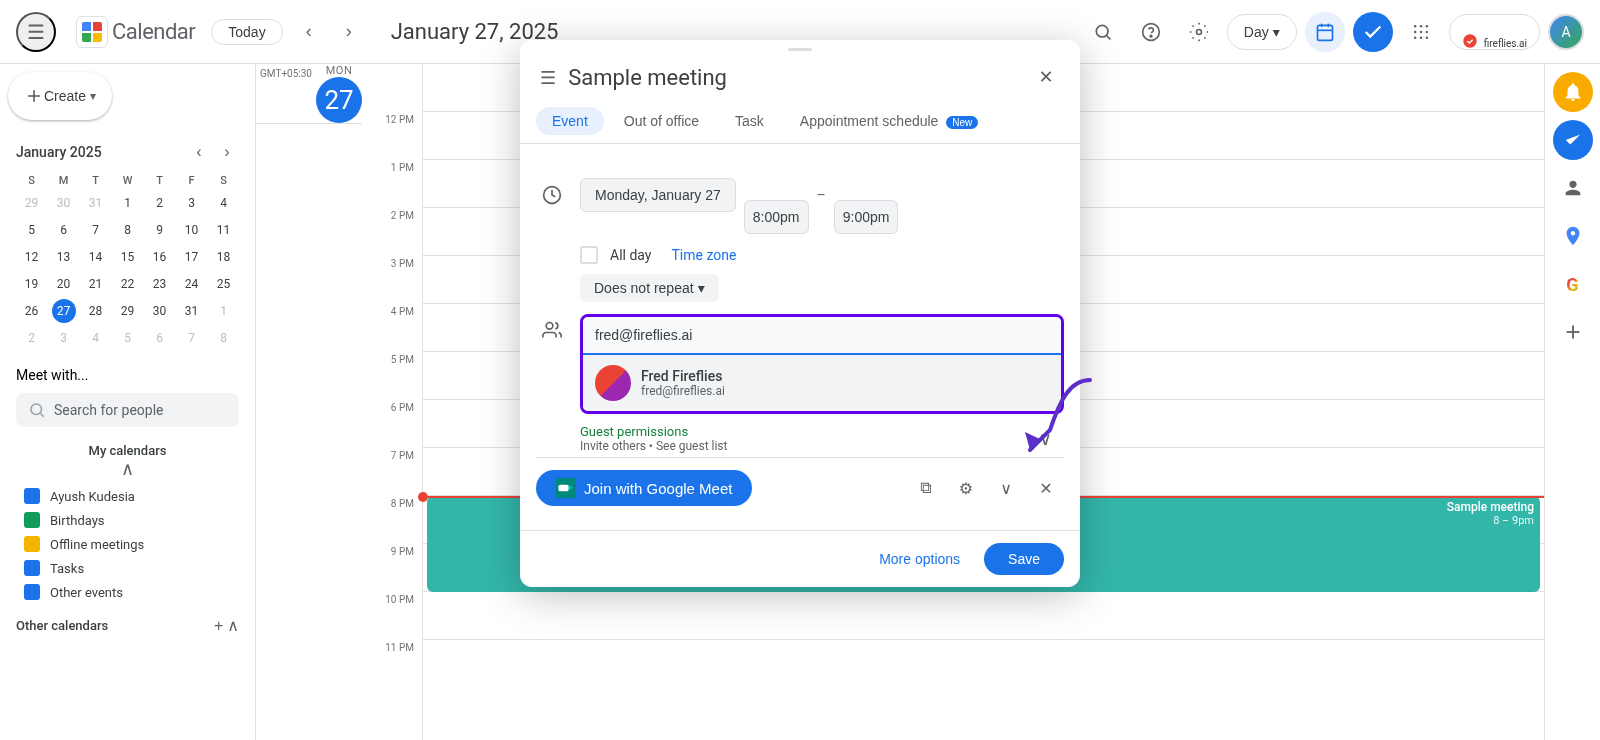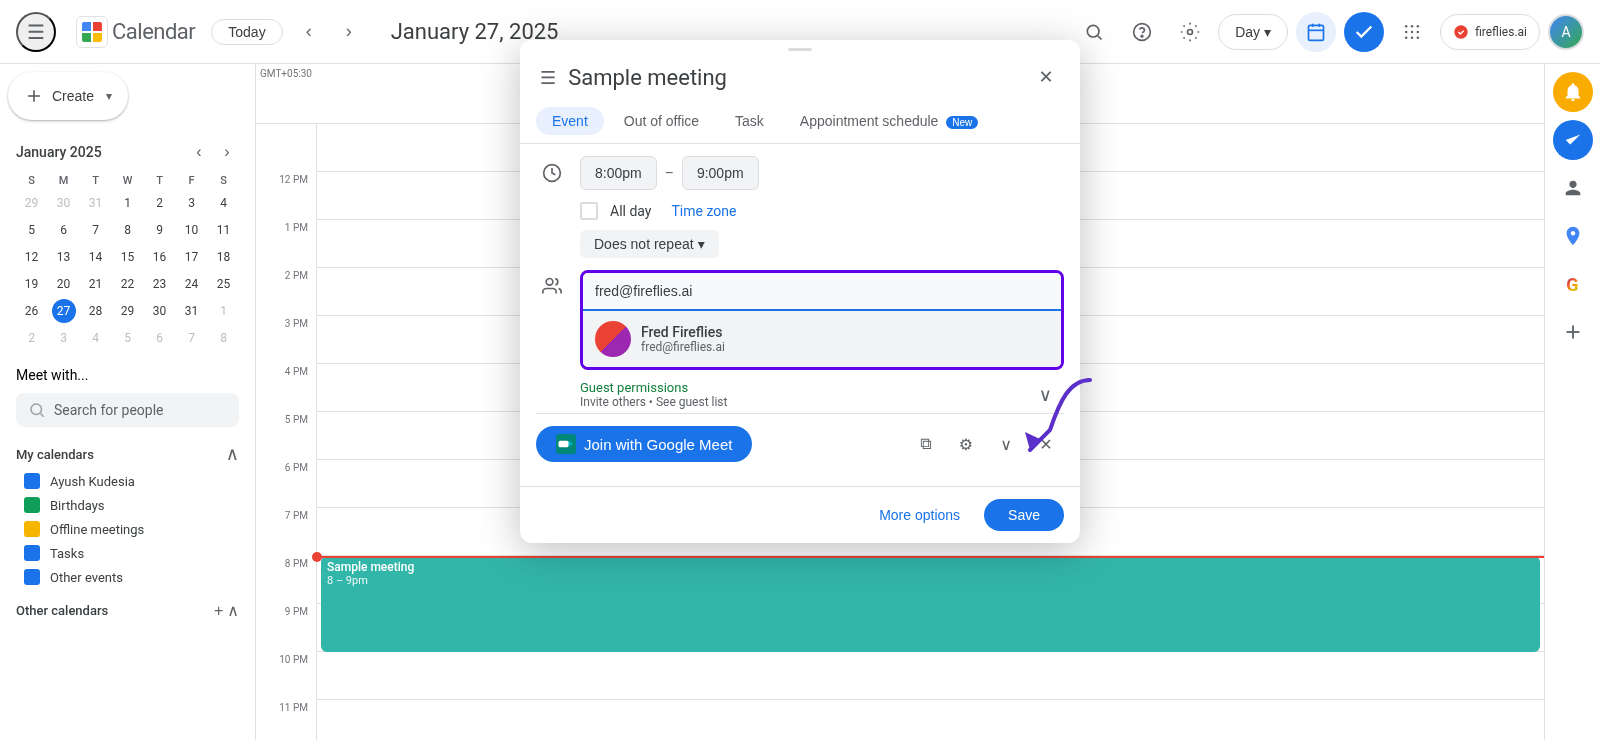--- a/index.html
+++ b/index.html
@@ -18,53 +18,53 @@
     .logo-box-inner .q4 { background: #FBBC05; border-radius: 0 0 2px 0; }
     .logo-text { font-size: 22px; color: #5f6368; font-weight: 400; letter-spacing: -0.5px; }
     .today-btn { border: 1px solid #dadce0; border-radius: 20px; padding: 0 16px; height: 26px; font-size: 14px; color: #3c4043; cursor: pointer; background: white; }
     .nav-arrows { display: flex; gap: 4px; align-items: center; }
     .nav-arrow { width: 36px; height: 36px; border-radius: 50%; border: none; background: none; cursor: pointer; font-size: 18px; color: #5f6368; display: flex; align-items: center; justify-content: center; }
     .date-title { font-size: 22px; color: #3c4043; font-weight: 400; margin: 0 16px; flex: 1; }
     .topbar-right { display: flex; align-items: center; gap: 8px; margin-left: auto; }
     .icon-btn { width: 40px; height: 40px; border-radius: 50%; border: none; background: none; cursor: pointer; display: flex; align-items: center; justify-content: center; color: #5f6368; font-size: 18px; }
     .view-btn { border: 1px solid #dadce0; border-radius: 20px; padding: 0 16px; height: 36px; font-size: 14px; color: #3c4043; cursor: pointer; background: white; display: flex; align-items: center; gap: 4px; }
     .tasks-icon-btn { width: 40px; height: 40px; border-radius: 50%; background: #e8f0fe; display: flex; align-items: center; justify-content: center; cursor: pointer; }
-    .fireflies-btn { border: 1px solid #dadce0; border-radius: 20px; padding: 0 12px; height: 36px; display: flex; align-items: center; gap: 6px; cursor: pointer; background: white; font-size: 12px; color: #3c4043; }
+    .fireflies-btn { border: 1px solid #dadce0; border-radius: 20px; padding: 0 12px; height: 36px; display: flex; align-items: flex-end; gap: 6px; cursor: pointer; background: white; font-size: 10px; color: #3c4043; }
     .avatar { width: 32px; height: 32px; border-radius: 50%; background: #5f6368; display: flex; align-items: center; justify-content: center; color: white; font-size: 14px; }
 
     
     .main { display: flex; flex: 1; overflow: hidden; }
 
     
     .sidebar { width: 256px; flex-shrink: 0; padding: 8px; overflow-y: auto; border-right: 1px solid #e0e0e0; }
-    .create-btn { display: flex; align-items: center; gap: 8px; padding: 0 16px; height: 48px; border-radius: 24px; border: none; background: white; box-shadow: 0 1px 3px rgba(0,0,0,0.2), 0 1px 2px rgba(0,0,0,0.14); cursor: pointer; font-size: 14px; color: #3c4043; margin-bottom: 16px; }
+    .create-btn { display: flex; align-items: center; gap: 0; padding: 0 16px; height: 48px; border-radius: 24px; border: none; background: white; box-shadow: 0 1px 3px rgba(0,0,0,0.2), 0 1px 2px rgba(0,0,0,0.14); cursor: pointer; font-size: 14px; color: #3c4043; margin-bottom: 16px; }
     .mini-cal { padding: 4px 8px; }
     .mini-cal-header { display: flex; align-items: center; justify-content: space-between; margin-bottom: 8px; }
     .mini-cal-title { font-size: 14px; font-weight: 500; color: #3c4043; }
     .mini-cal-nav { display: flex; gap: 4px; }
     .mini-cal-nav button { background: none; border: none; cursor: pointer; color: #5f6368; font-size: 16px; width: 24px; height: 24px; border-radius: 50%; display: flex; align-items: center; justify-content: center; }
     .mini-cal-grid { display: grid; grid-template-columns: repeat(7, 1fr); gap: 1px; }
     .mini-cal-day-header { text-align: center; font-size: 11px; color: #5f6368; padding: 2px; font-weight: 500; }
     .mini-cal-day { text-align: center; font-size: 12px; color: #3c4043; padding: 3px 2px; cursor: pointer; border-radius: 50%; width: 24px; height: 24px; display: flex; align-items: center; justify-content: center; margin: 1px auto; }
     .mini-cal-day.today { background: #1a73e8; color: white; border-radius: 50%; }
     .mini-cal-day.other-month { color: #bdbdbd; }
     .meet-with { font-size: 14px; color: #000000; padding: 12px 8px 6px; }
     .search-people { display: flex; align-items: center; gap: 8px; padding: 8px 12px; border-radius: 8px; background: #f1f3f4; margin: 4px 8px; cursor: pointer; }
     .search-people-text { font-size: 14px; color: #5f6368; }
     .calendar-section { padding: 12px 8px 4px; }
-    .cal-section-header { display: flex; align-items: center; justify-content: space-between; margin-bottom: 4px; }
+    .cal-section-header { display: flex; align-items: center; justify-content: space-between; margin-bottom: 4px; flex-direction: column; }
     .cal-section-title { font-size: 13px; font-weight: 500; color: #3c4043; }
     .cal-item { display: flex; align-items: center; gap: 10px; padding: 4px 8px; border-radius: 4px; cursor: pointer; }
     .cal-checkbox { width: 16px; height: 16px; border-radius: 3px; border: none; flex-shrink: 0; }
     .cal-label { font-size: 13px; color: #3c4043; }
     .other-cals-header { display: flex; align-items: center; justify-content: space-between; padding: 8px 8px 4px; }
     .other-cals-title { font-size: 13px; font-weight: 500; color: #3c4043; }
 
     
-    .cal-area { flex: 1; display: flex; flex-direction: column; overflow: hidden; }
+    .cal-area { flex: 1; display: flex; overflow: hidden; text-align: right; }
     .cal-header-row { display: flex; border-bottom: 1px solid #e0e0e0; height: 60px; }
     .time-gutter-top { width: 60px; flex-shrink: 0; }
     .day-header { flex: 1; display: flex; flex-direction: column; align-items: center; justify-content: center; }
     .day-name { font-size: 11px; color: #70757a; text-transform: uppercase; letter-spacing: 0.5px; }
     .day-num { font-size: 26px; color: #3c4043; width: 46px; height: 46px; display: flex; align-items: center; justify-content: center; border-radius: 50%; cursor: pointer; }
     .day-num.today { background: #1a73e8; color: white; }
     .cal-body { display: flex; flex: 1; overflow-y: auto; }
     .time-gutter { width: 60px; flex-shrink: 0; }
     .time-slot { height: 48px; display: flex; align-items: flex-start; justify-content: flex-end; padding-right: 8px; padding-top: 2px; }
     .time-label { font-size: 10px; color: #70757a; white-space: nowrap; }
@@ -84,21 +84,21 @@
     .modal-close { width: 36px; height: 36px; border-radius: 50%; border: none; background: none; cursor: pointer; font-size: 18px; color: #5f6368; display: flex; align-items: center; justify-content: center; }
     .modal-tabs { display: flex; align-items: center; gap: 4px; padding: 8px 16px; border-bottom: 1px solid #e0e0e0; }
     .modal-tab { padding: 6px 16px; border-radius: 20px; font-size: 14px; cursor: pointer; border: none; background: none; color: #5f6368; }
     .modal-tab.active { background: #e8f0fe; color: #1a73e8; font-weight: 500; }
     .tab-new-badge { background: #1a73e8; color: white; font-size: 10px; padding: 1px 6px; border-radius: 10px; margin-left: 4px; font-weight: 500; }
     .modal-body { padding: 12px 16px 16px; }
     .form-row { display: flex; align-items: center; gap: 12px; margin-bottom: 12px; }
     .form-icon { width: 32px; height: 32px; display: flex; align-items: center; justify-content: center; color: #5f6368; flex-shrink: 0; }
     .date-time-row { display: flex; align-items: center; gap: 8px; flex: 1; }
     .date-btn { padding: 8px 14px; border: 1px solid #dadce0; border-radius: 6px; background: #f1f3f4; font-size: 14px; color: #3c4043; cursor: pointer; }
-    .time-btn { padding: 8px 14px; border: 1px solid #dadce0; border-radius: 6px; background: #f1f3f4; font-size: 14px; color: #3c4043; cursor: pointer; }
+    .time-btn { padding: 8px 8px; border: 1px solid #dadce0; border-radius: 6px; background: #f1f3f4; font-size: 14px; color: #3c4043; cursor: pointer; margin-top: 44px; }
     .dash { color: #5f6368; font-size: 14px; }
     .allday-row { display: flex; align-items: center; gap: 12px; margin-bottom: 10px; padding-left: 44px; }
     .allday-check { width: 18px; height: 18px; border: 2px solid #dadce0; border-radius: 2px; cursor: pointer; }
     .allday-label { font-size: 14px; color: #3c4043; }
     .timezone-link { font-size: 14px; color: #1a73e8; cursor: pointer; margin-left: 8px; }
     .repeat-row { display: flex; align-items: center; gap: 12px; padding-left: 44px; margin-bottom: 12px; }
     .repeat-btn-inner { display: flex; align-items: center; gap: 4px; padding: 6px 14px; border-radius: 6px; background: #f1f3f4; font-size: 14px; color: #3c4043; cursor: pointer; border: none; }
     .guests-row { display: flex; align-items: flex-start; gap: 12px; margin-bottom: 0; }
     .guests-input-area { flex: 1; border: 2px solid #1a73e8; border-radius: 6px; padding: 0; overflow: hidden; }
     .guest-input-field { width: 100%; padding: 10px 12px; border: none; outline: none; font-size: 14px; color: #3c4043; background: #f8f9fa; }
@@ -470,20 +470,21 @@
   <div class="modal-body">
 
     <div class="form-row">
       <div class="form-icon">
         <svg width="20" height="20" viewBox="0 0 24 24" fill="none" stroke="#5f6368" stroke-width="2">
             <circle cx="12" cy="12" r="10"></circle>
             <polyline points="12 6 12 12 16 14"></polyline>
           </svg>
       </div>
       <div class="date-time-row">
+        <button class="date-btn">Monday, January 27</button>
         <button class="time-btn">8:00pm</button>
         <span class="dash">–</span>
         <button class="time-btn">9:00pm</button>
       </div>
     </div>
 
     <div class="allday-row">
       <div class="allday-check"></div>
       <span class="allday-label">All day</span>
       <a class="timezone-link">Time zone</a>

